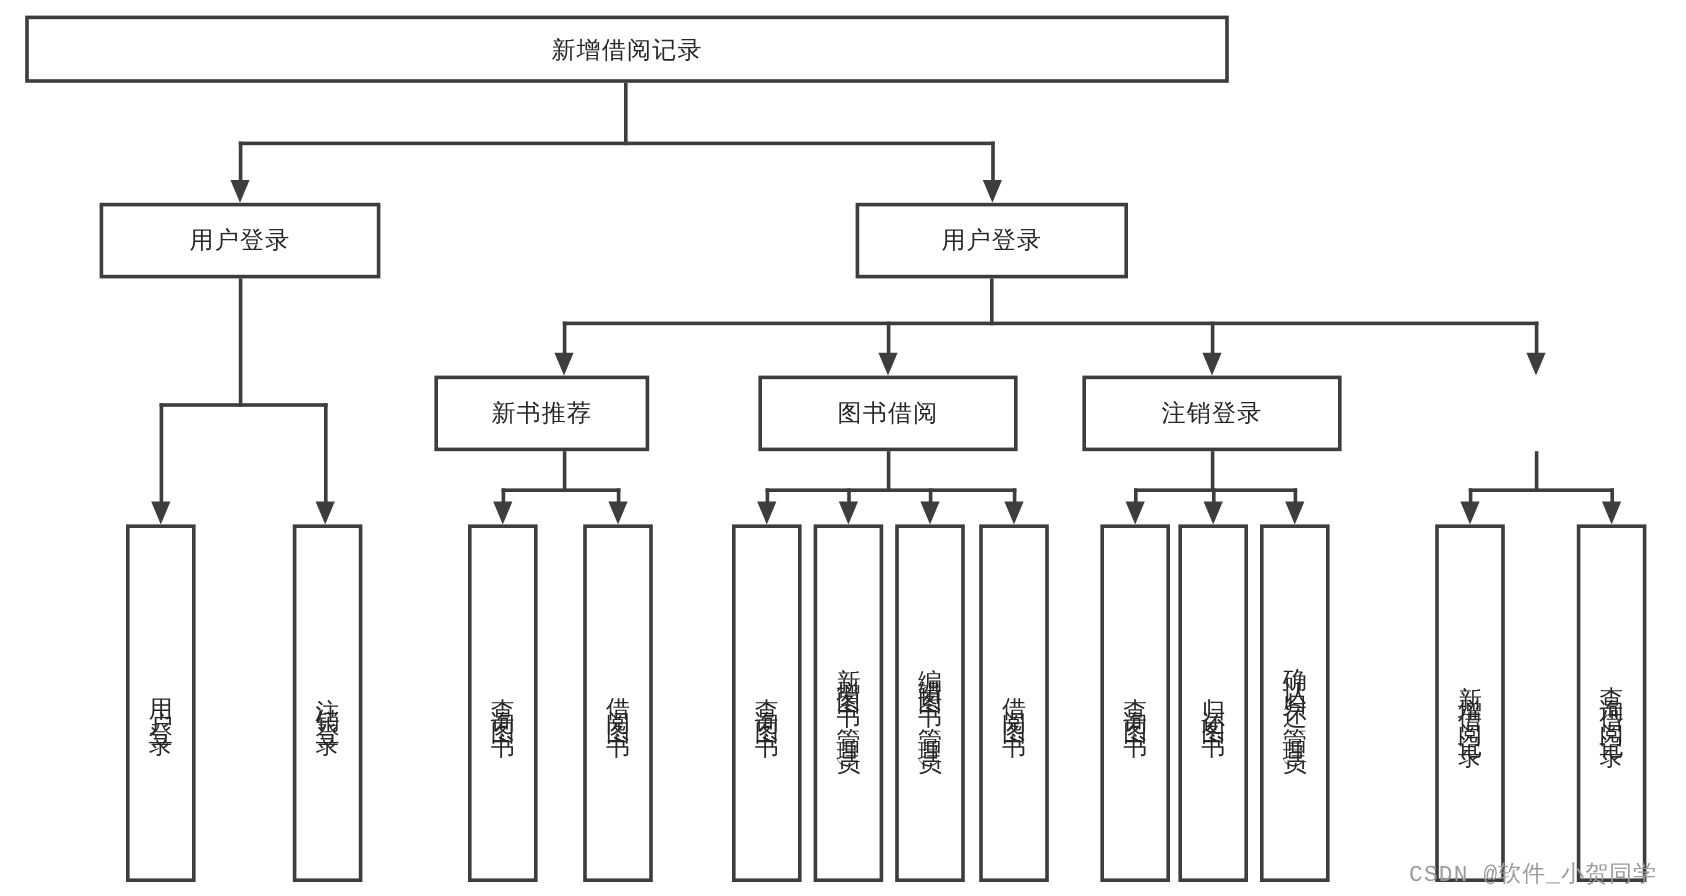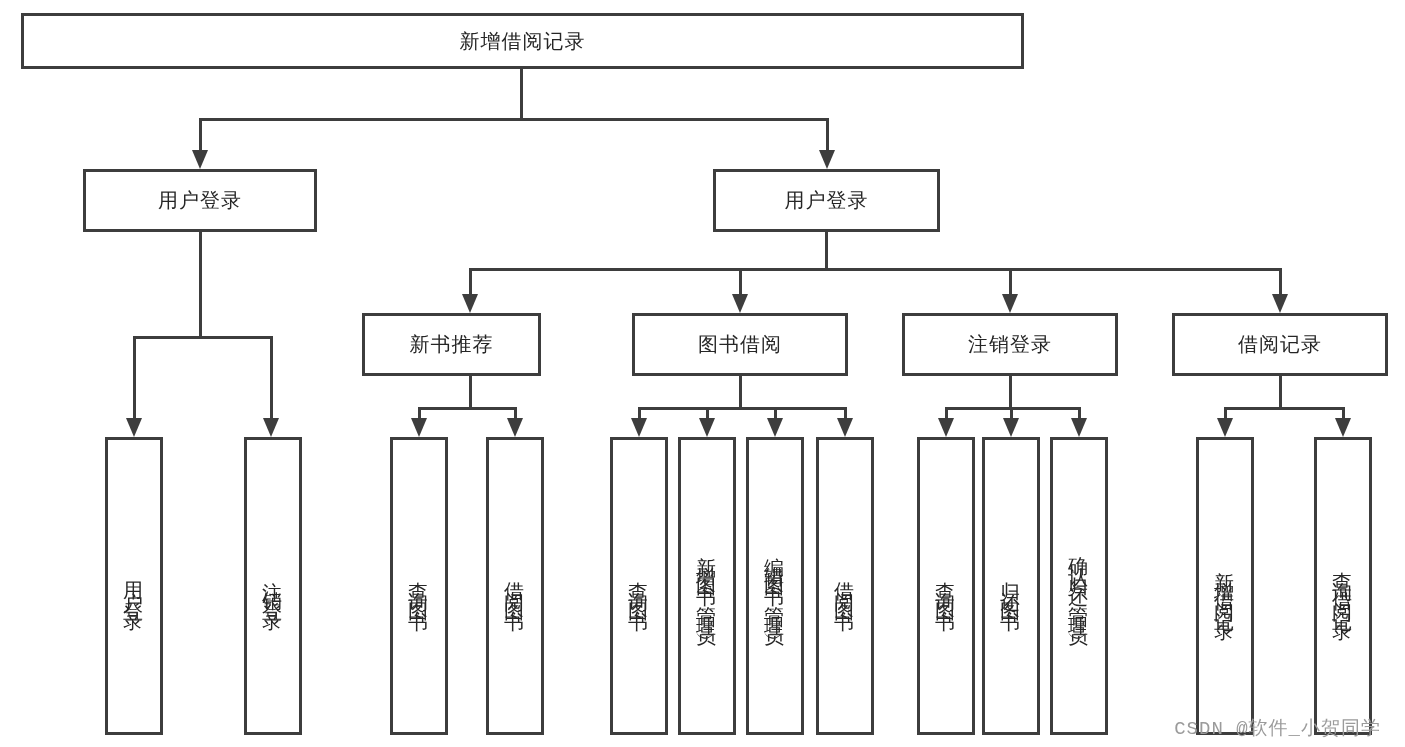--- a/index.html
+++ b/index.html
@@ -91,21 +91,20 @@
   <div class="vline" style="left:1009px; top:268px; height:28px;"></div>
   <div class="vline" style="left:1279px; top:268px; height:28px;"></div>
   <div class="arrow" style="left:462px; top:294px;"></div>
   <div class="arrow" style="left:732px; top:294px;"></div>
   <div class="arrow" style="left:1002px; top:294px;"></div>
   <div class="arrow" style="left:1272px; top:294px;"></div>
 
   <div class="hbox" style="left:362px; top:313px; width:179px; height:63px;">新书推荐</div>
   <div class="hbox" style="left:632px; top:313px; width:216px; height:63px;">图书借阅</div>
   <div class="hbox" style="left:902px; top:313px; width:216px; height:63px;">注销登录</div>
-  <div class="hbox" style="left:1172px; top:313px; width:216px; height:63px;">借阅记录</div>
 
   <div class="vline" style="left:469px; top:376px; height:34px;"></div>
   <div class="hline" style="left:418px; top:407px; width:99px;"></div>
   <div class="vline" style="left:418px; top:407px; height:14px;"></div>
   <div class="vline" style="left:514px; top:407px; height:14px;"></div>
   <div class="arrow" style="left:411px; top:418px;"></div>
   <div class="arrow" style="left:507px; top:418px;"></div>
 
   <div class="vline" style="left:739px; top:376px; height:34px;"></div>
   <div class="hline" style="left:638px; top:407px; width:209px;"></div>

